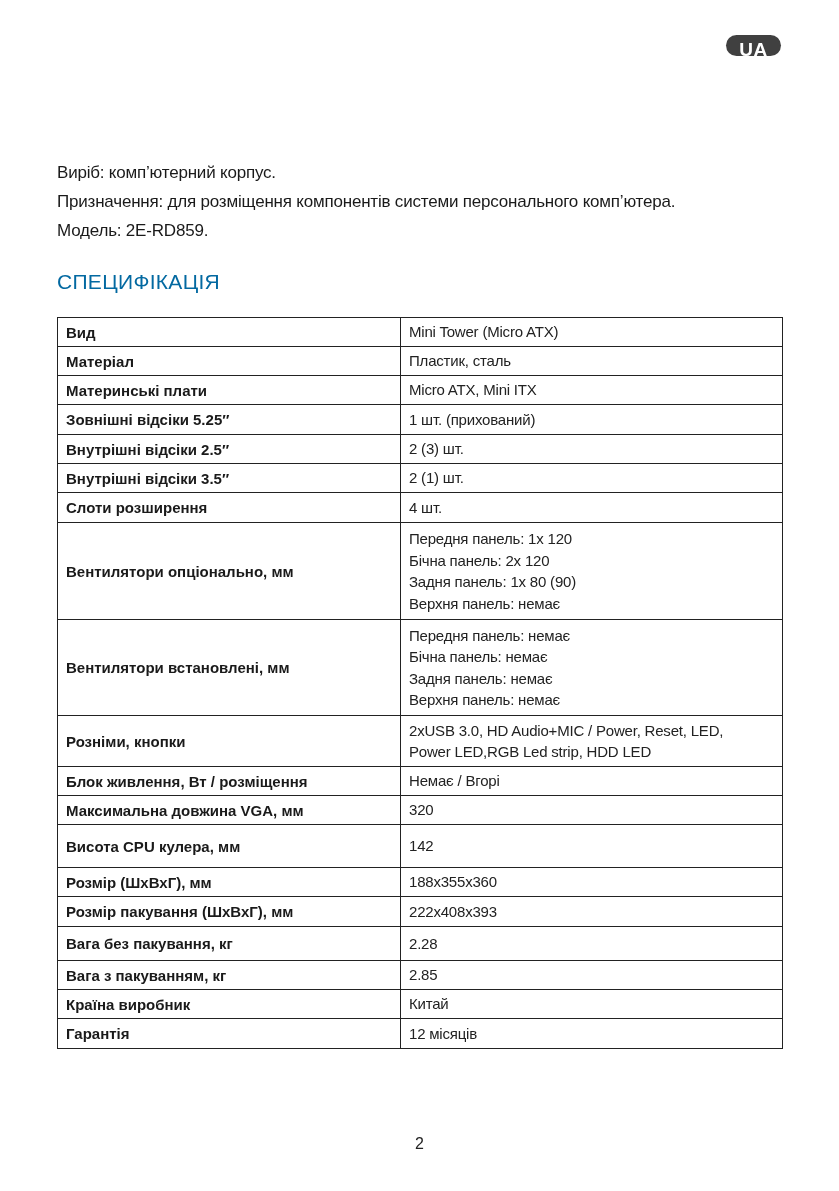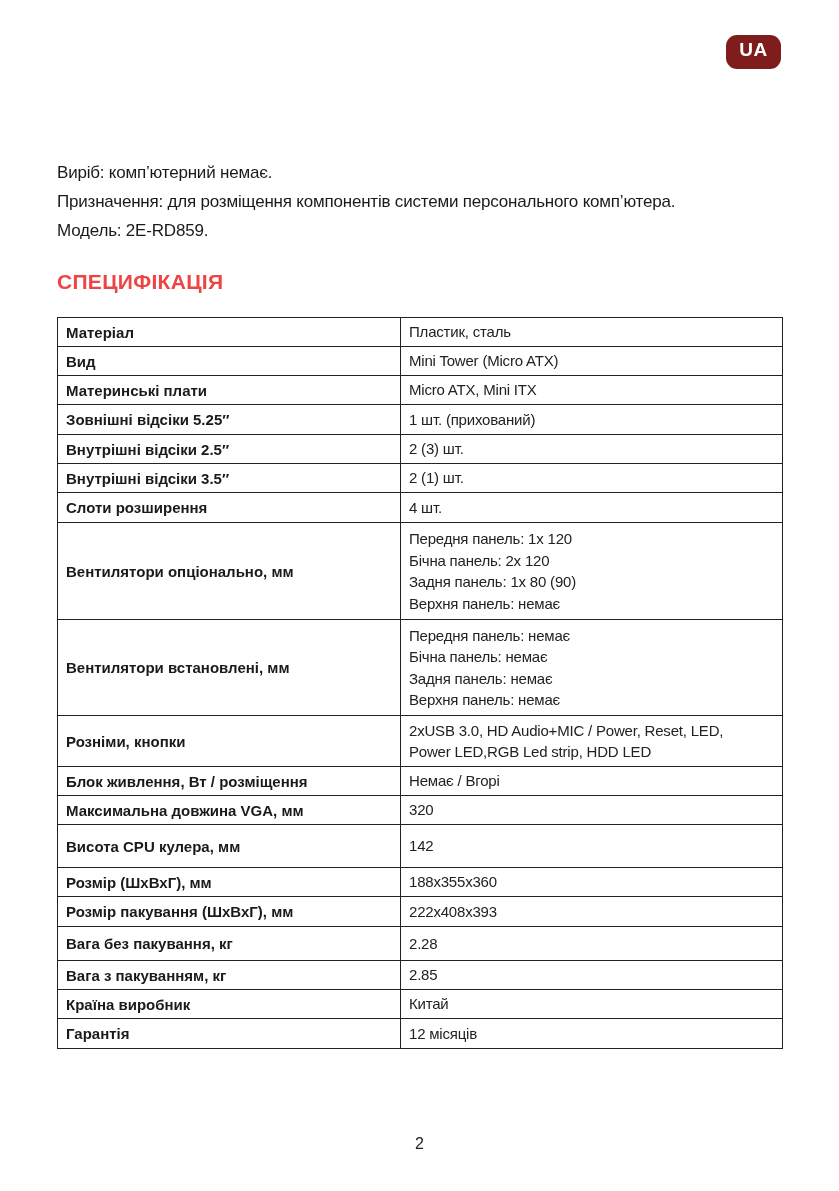--- a/index.html
+++ b/index.html
@@ -1,66 +1,66 @@
 <!DOCTYPE html>
 <html><head>
 <meta charset="utf-8">
 <style>
   * { box-sizing: border-box; margin: 0; padding: 0; }
   html, body { width: 839px; height: 1191px; background: #ffffff; }
   body { position: relative; font-family: "Liberation Sans", "DejaVu Sans", sans-serif; color: #1a1a1a; overflow: hidden; }
   .lang-badge {
-    position: absolute; left: 726px; top: 35px; width: 55px; height: 34px;
-    background: #7f1d1d; border-radius: 11px; color: #ffffff;
+    position: absolute; left: 726px; top: 35px; width: 55px; height: 21px;
+    background: #404040; border-radius: 11px; color: #ffffff;
     font-weight: bold; font-size: 19px; line-height: 30px; text-align: center;
     letter-spacing: 0.5px;
   }
   .intro { position: absolute; left: 57px; top: 158px; width: 740px; }
   .intro-line { font-size: 17px; line-height: 29px; height: 29px; white-space: nowrap; letter-spacing: -0.2px; }
   .intro-line b { font-weight: normal; }
   .section-title {
-    position: absolute; left: 57px; top: 270px; font-size: 21px; letter-spacing: 0.3px; color: #ef4444; font-weight: bold;
+    position: absolute; left: 57px; top: 270px; font-size: 21px; letter-spacing: 0.3px; color: #0369a1;
   }
   table.spec {
     position: absolute; left: 57px; top: 317px; width: 726px;
     border-collapse: collapse; font-size: 15px;
   }
   table.spec td {
     border: 1.3px solid #222; padding: 0 8px; vertical-align: middle; line-height: 21px;
   }
   table.spec td.k { width: 343px; font-weight: bold; }
   table.spec td.v { font-weight: normal; color: #222; letter-spacing: -0.2px; }
   .vline { display: block; line-height: 21.5px; }
   .page-num { position: absolute; left: 0; width: 839px; top: 1135px; text-align: center; font-size: 16px; color: #222; }
 </style>
 </head>
 <body>
 
 <div class="lang-badge">UA</div>
 
 <div class="intro">
-  <div class="intro-line"><b>Виріб:</b><span> комп’ютерний немає.</span></div>
+  <div class="intro-line"><b>Виріб:</b><span> комп’ютерний корпус.</span></div>
   <div class="intro-line"><b>Призначення:</b><span> для розміщення компонентів системи персонального комп’ютера.</span></div>
   <div class="intro-line"><b>Модель:</b><span> 2E-RD859.</span></div>
 </div>
 
 <div class="section-title">СПЕЦИФІКАЦІЯ</div>
 
 <table class="spec">
   <tbody id="spec-body">
       <tr style="height: 29px;">
+        <td class="k">Вид</td>
+        <td class="v">
+          <span class="vline">Mini Tower (Micro ATX)</span>
+        </td>
+      </tr>
+      <tr style="height: 29px;">
         <td class="k">Матеріал</td>
         <td class="v">
           <span class="vline">Пластик, сталь</span>
-        </td>
-      </tr>
-      <tr style="height: 29px;">
-        <td class="k">Вид</td>
-        <td class="v">
-          <span class="vline">Mini Tower (Micro ATX)</span>
         </td>
       </tr>
       <tr style="height: 29px;">
         <td class="k">Материнські плати</td>
         <td class="v">
           <span class="vline">Micro ATX, Mini ITX</span>
         </td>
       </tr>
       <tr style="height: 30px;">
         <td class="k">Зовнішні відсіки 5.25″</td>

